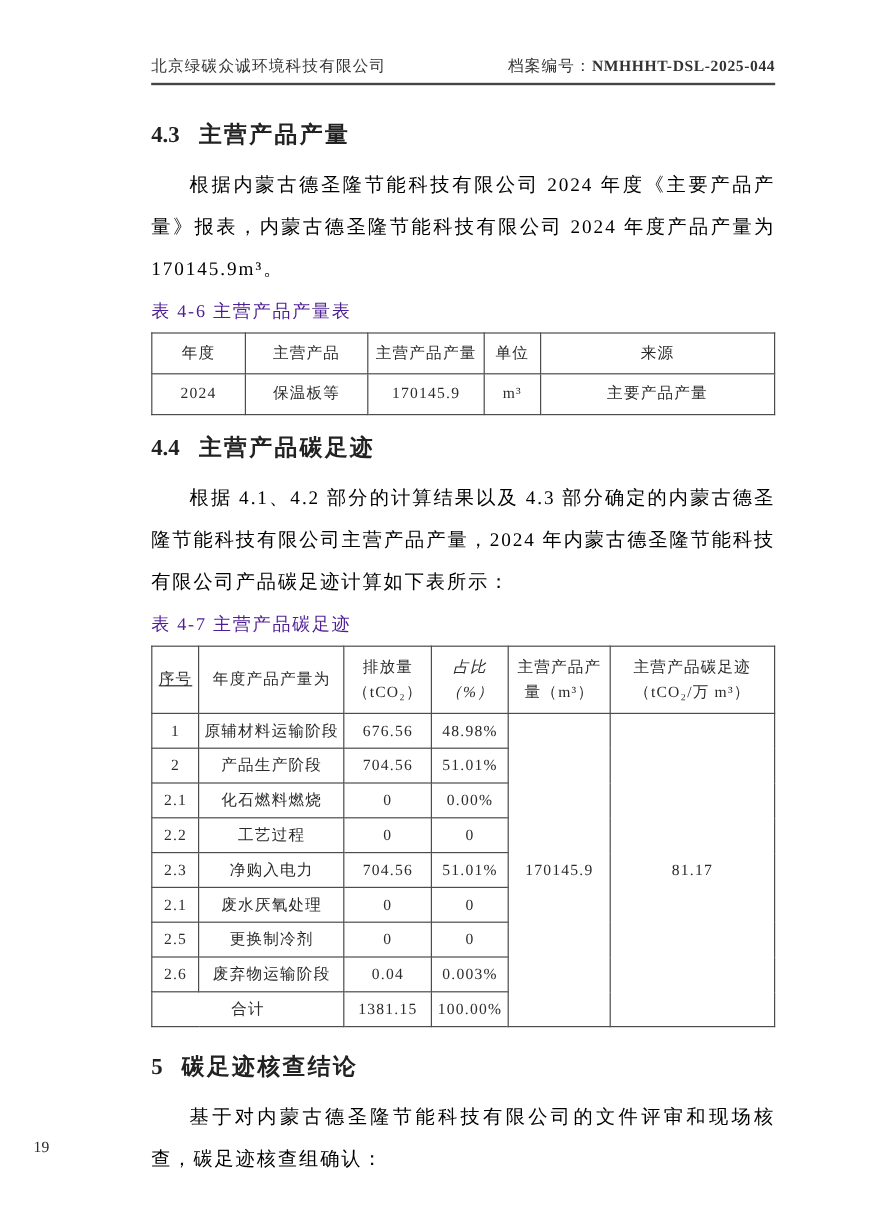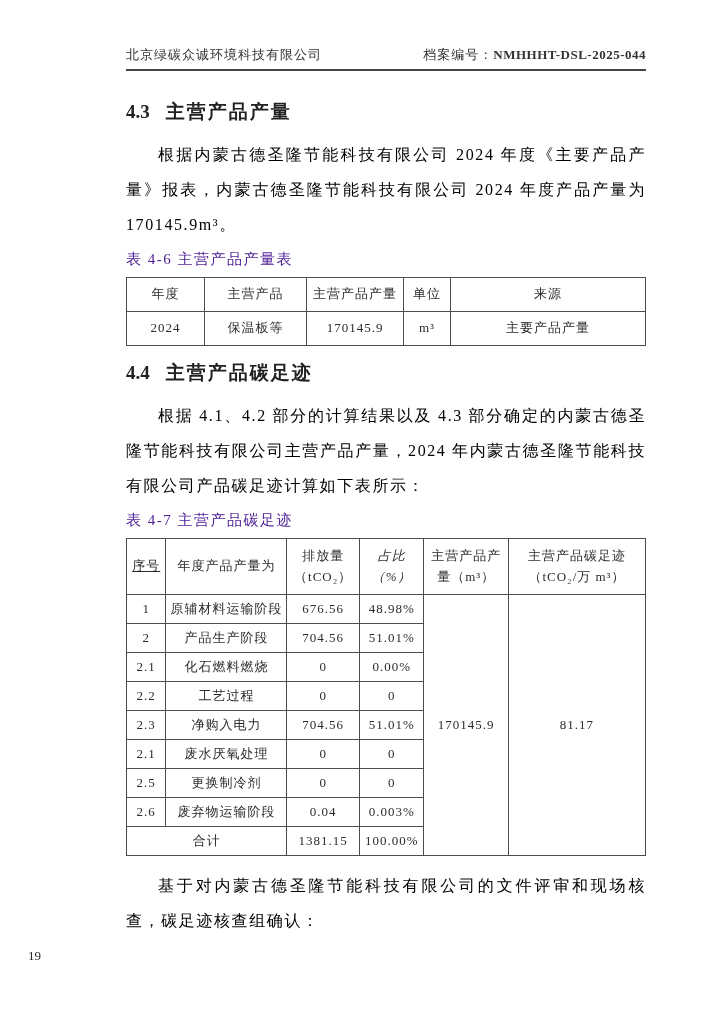--- a/index.html
+++ b/index.html
@@ -207,17 +207,20 @@
         <td>0.003%</td>
       </tr>
       <tr>
         <td colspan="2">合计</td>
         <td>1381.15</td>
         <td>100.00%</td>
       </tr>
     </tbody>
   </table>
 
+  <div class="sec-heading h5">
+    <span class="sec-num">5</span><span>碳足迹核查结论</span>
+  </div>
   <p class="para">基于对内蒙古德圣隆节能科技有限公司的文件评审和现场核查，碳足迹核查组确认：</p>
 
   <div class="page-number">19</div>
 
 </div>
 
 </body></html>

